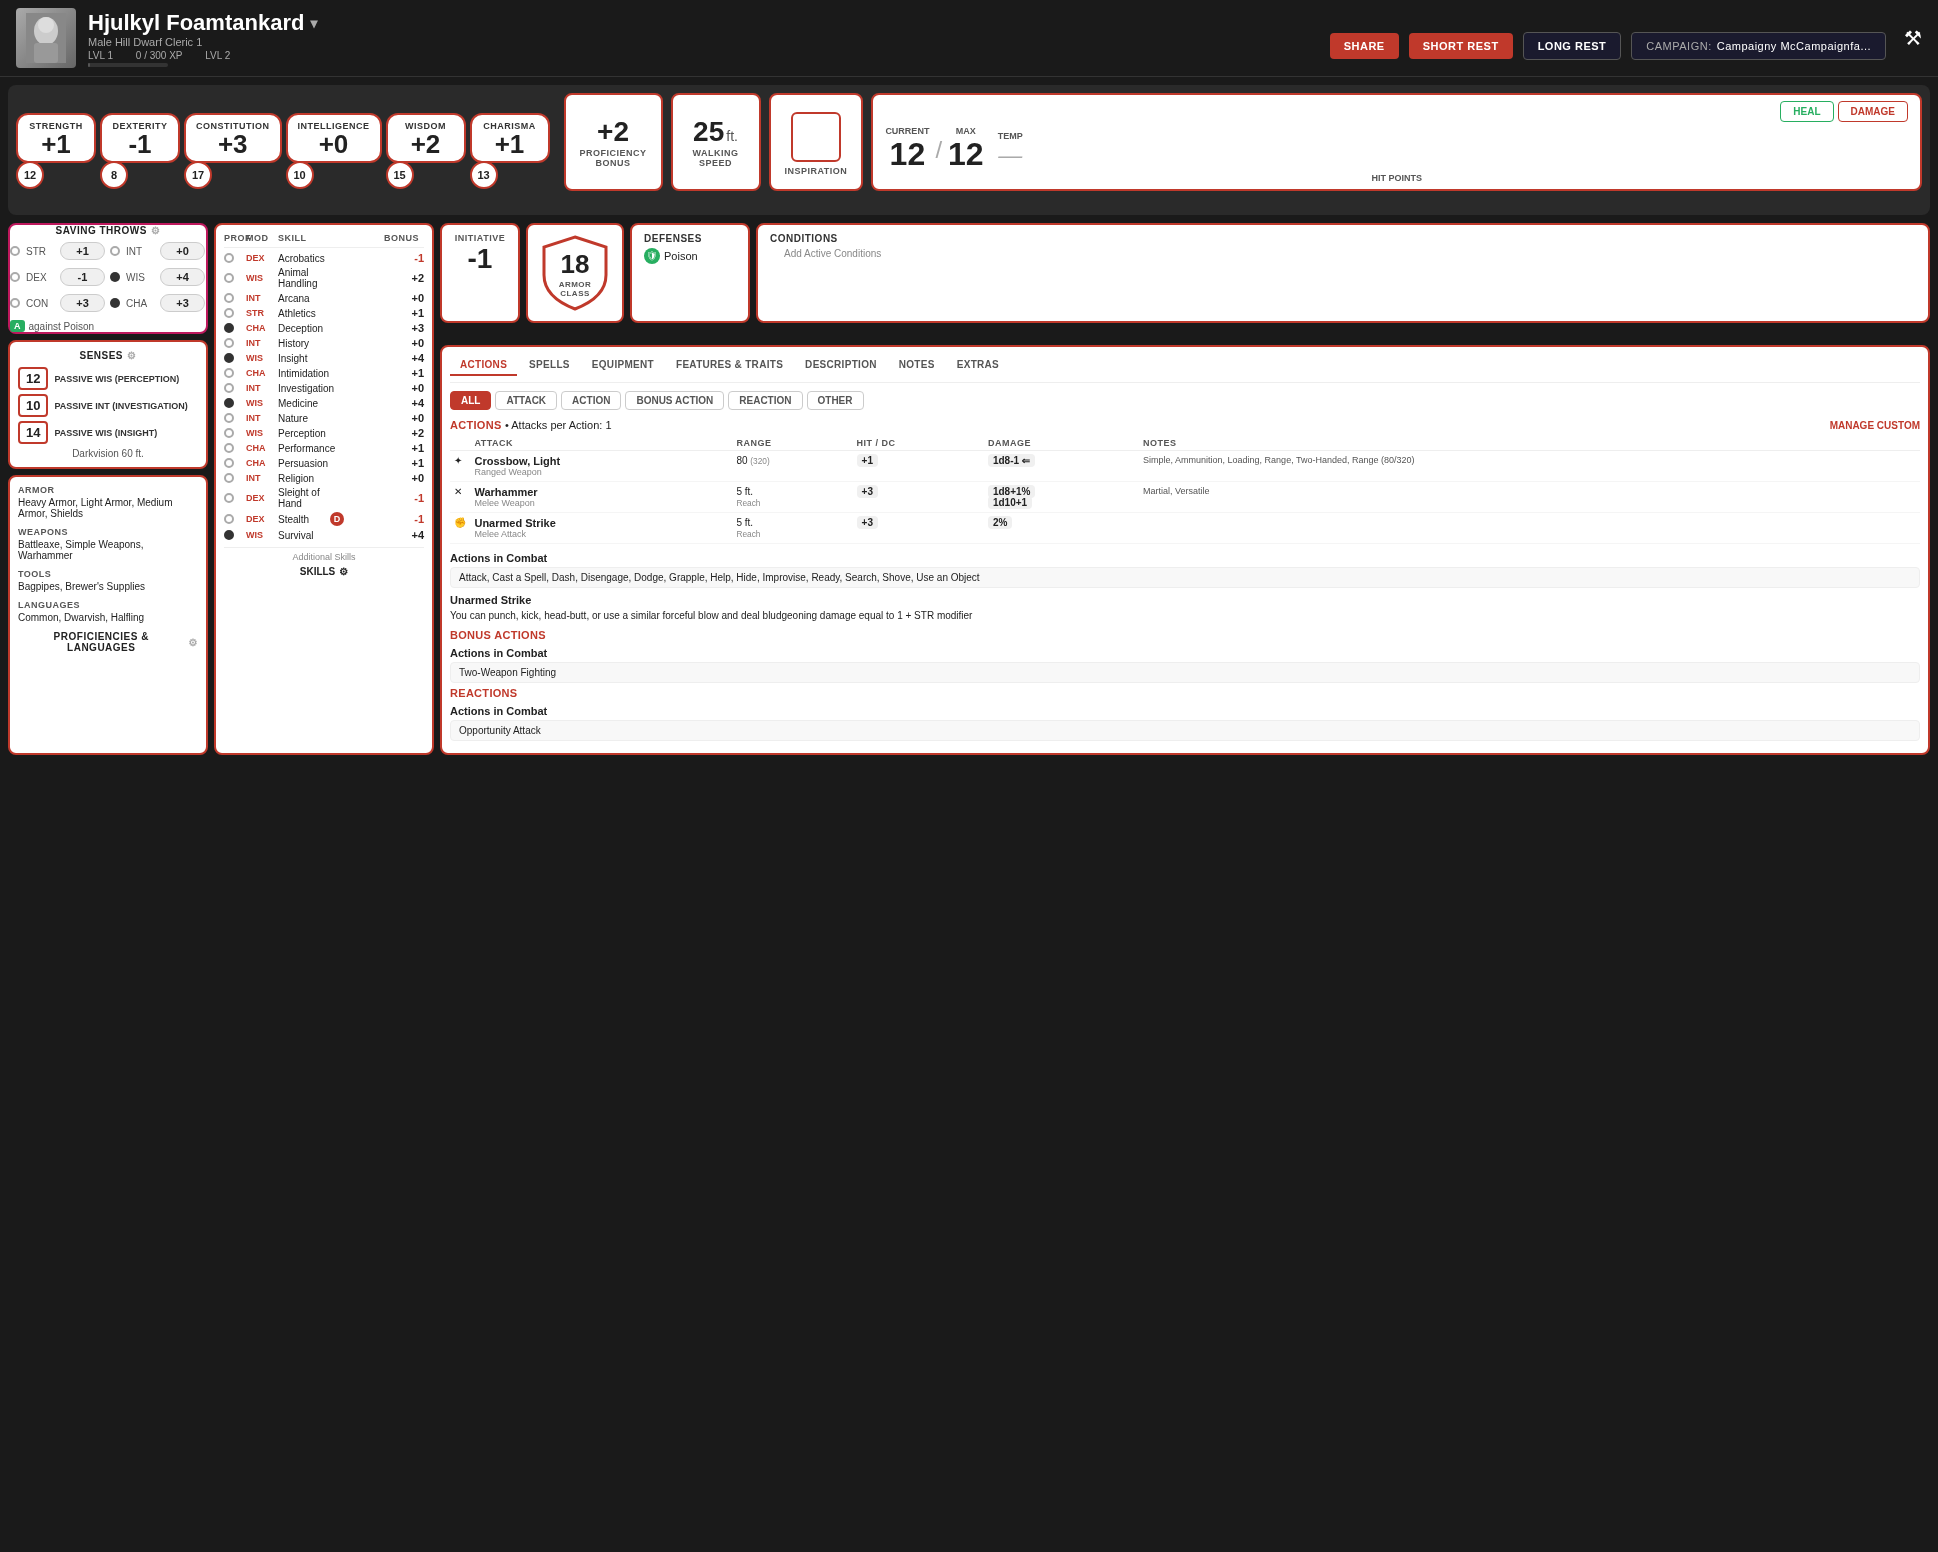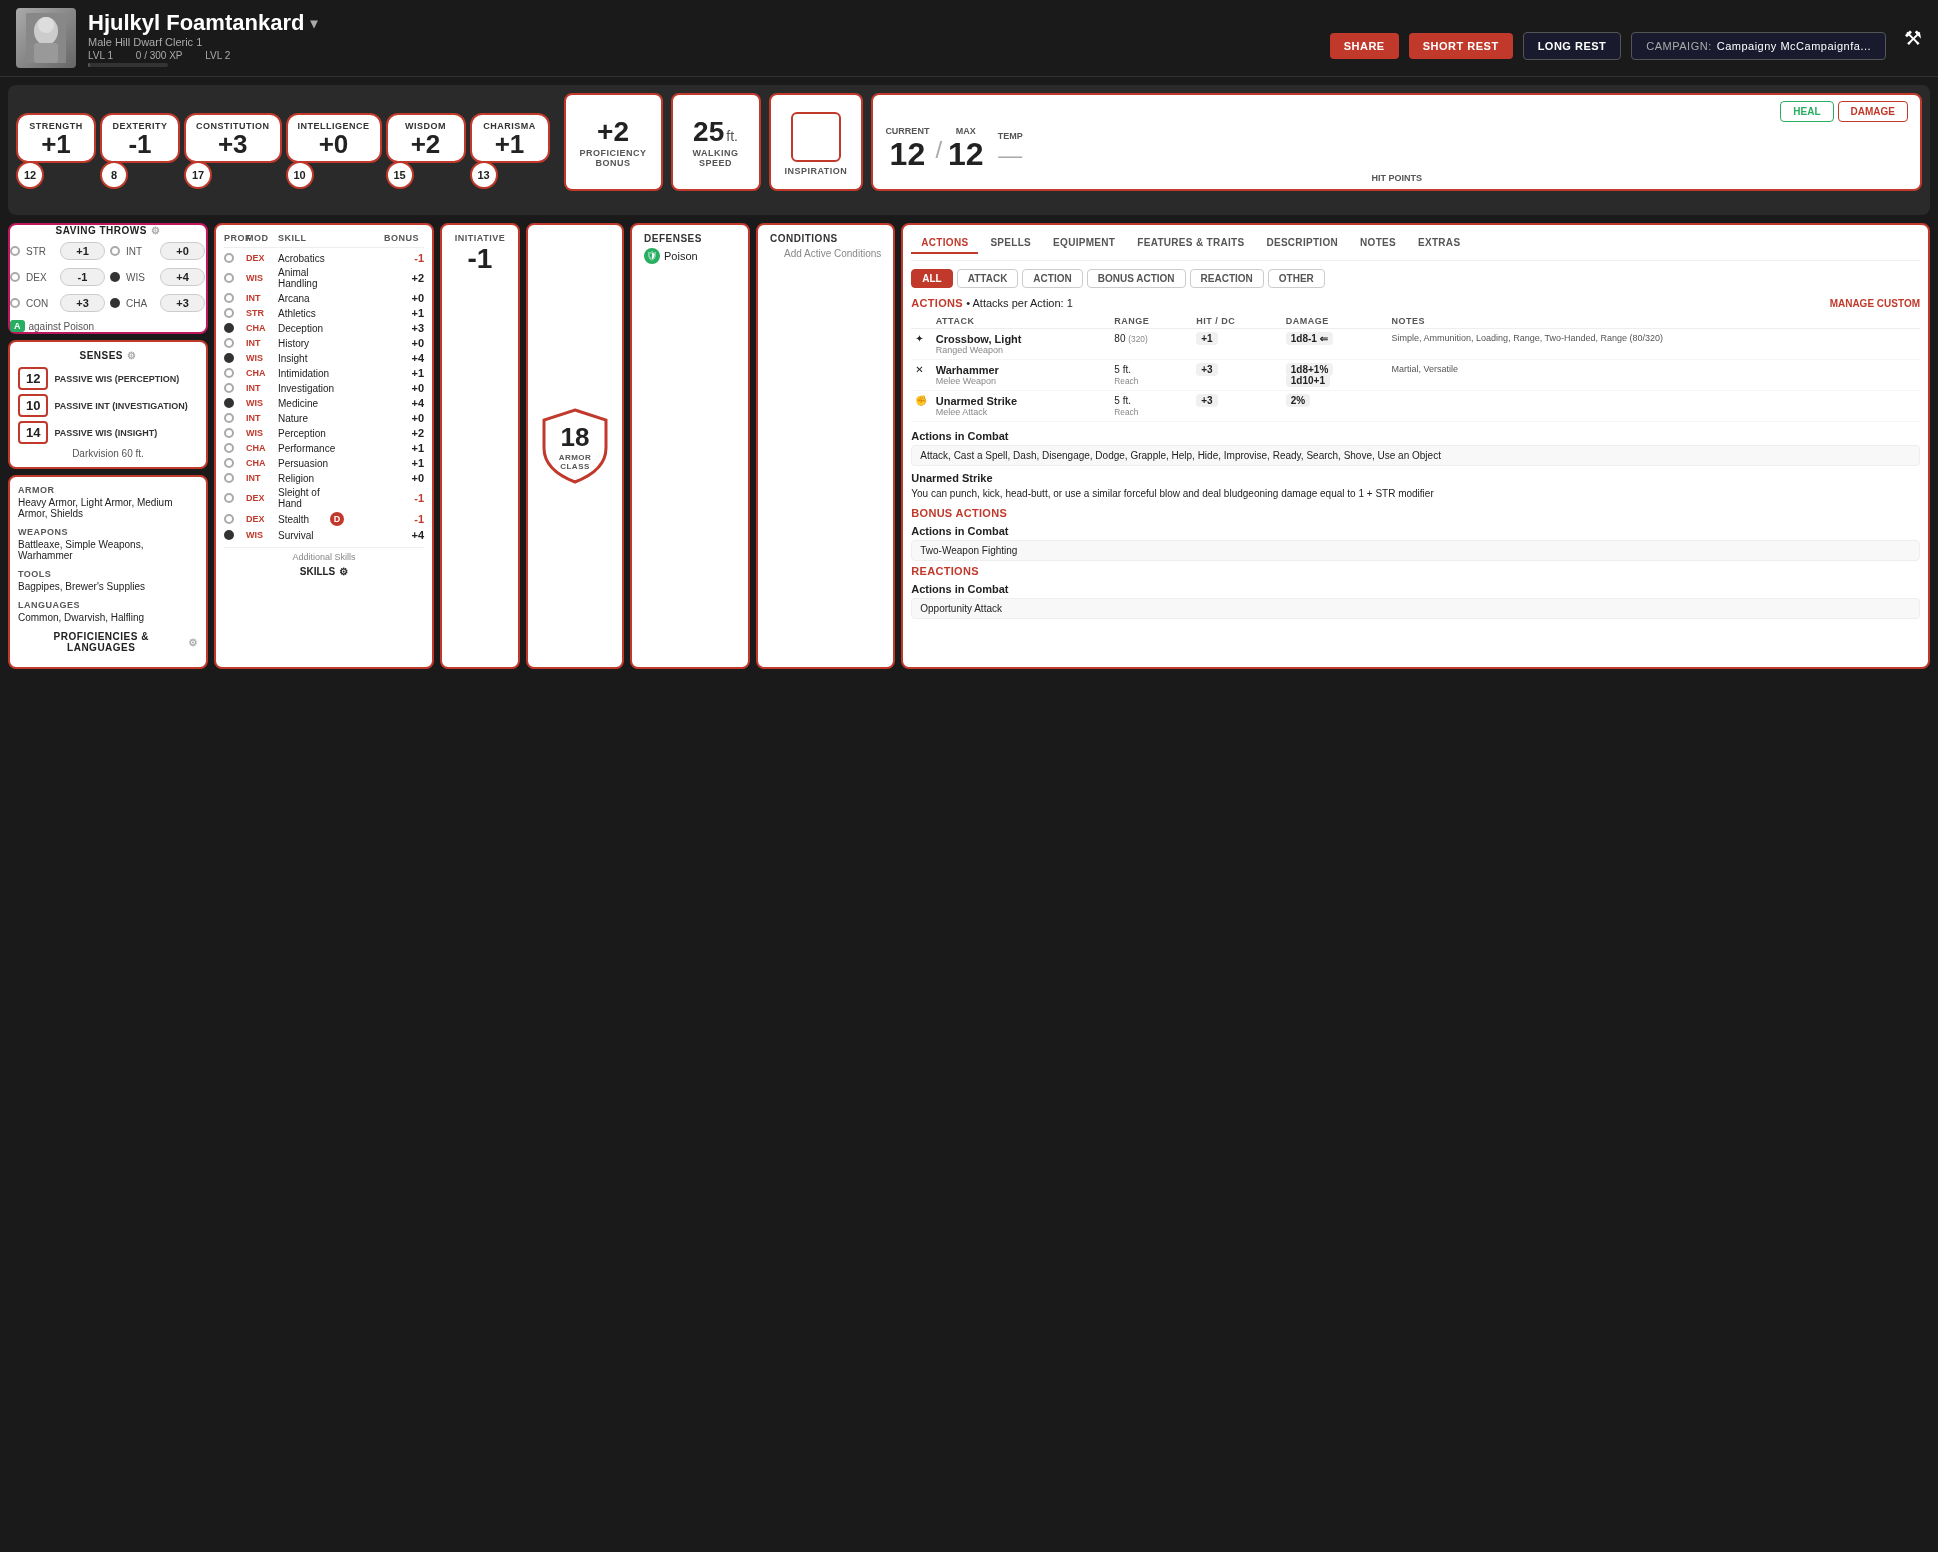--- a/index.html
+++ b/index.html
@@ -462,22 +462,22 @@
       align-items: center;
       justify-content: center;
       gap: 4px;
       margin-top: 4px;
     }
 
     
     .right-col {
       flex: 1;
       display: flex;
-      flex-direction: row;
-      gap: 6px;
+      flex-direction: column;
+      gap: 22px;
     }
 
     
     .combat-stats-row {
       display: flex;
       gap: 6px;
     }
 
     .initiative-card {
       background: #fff;

